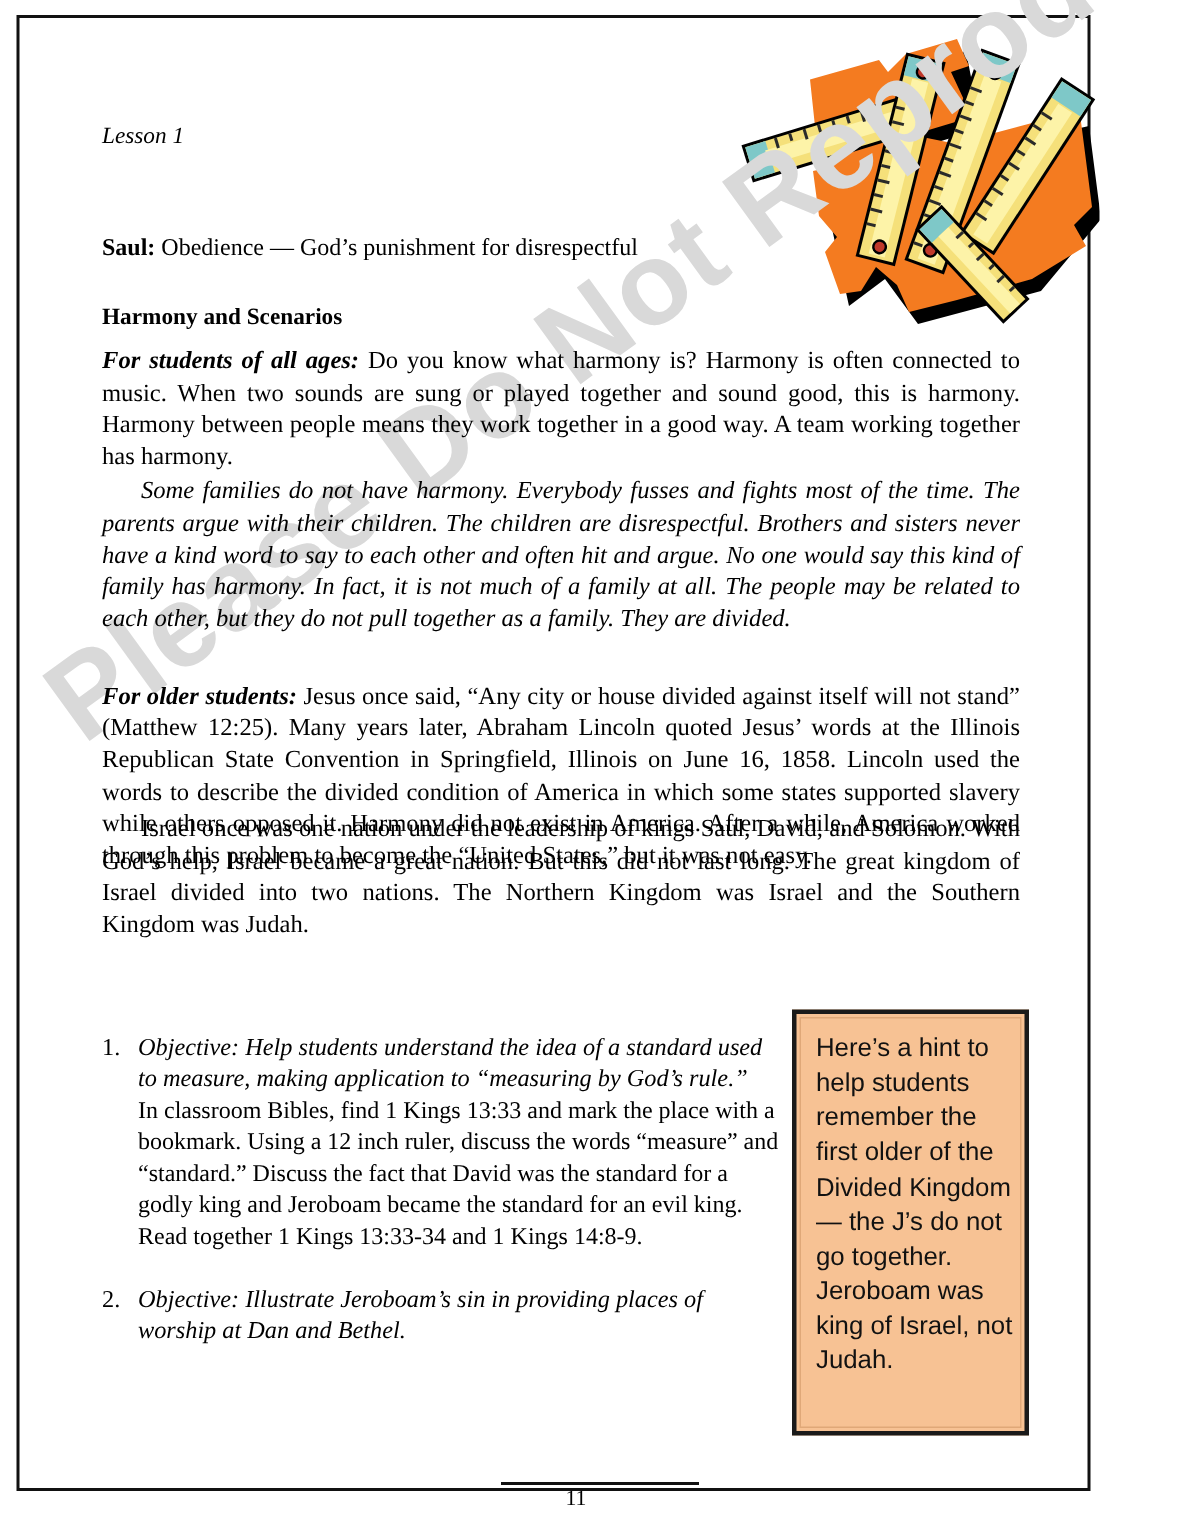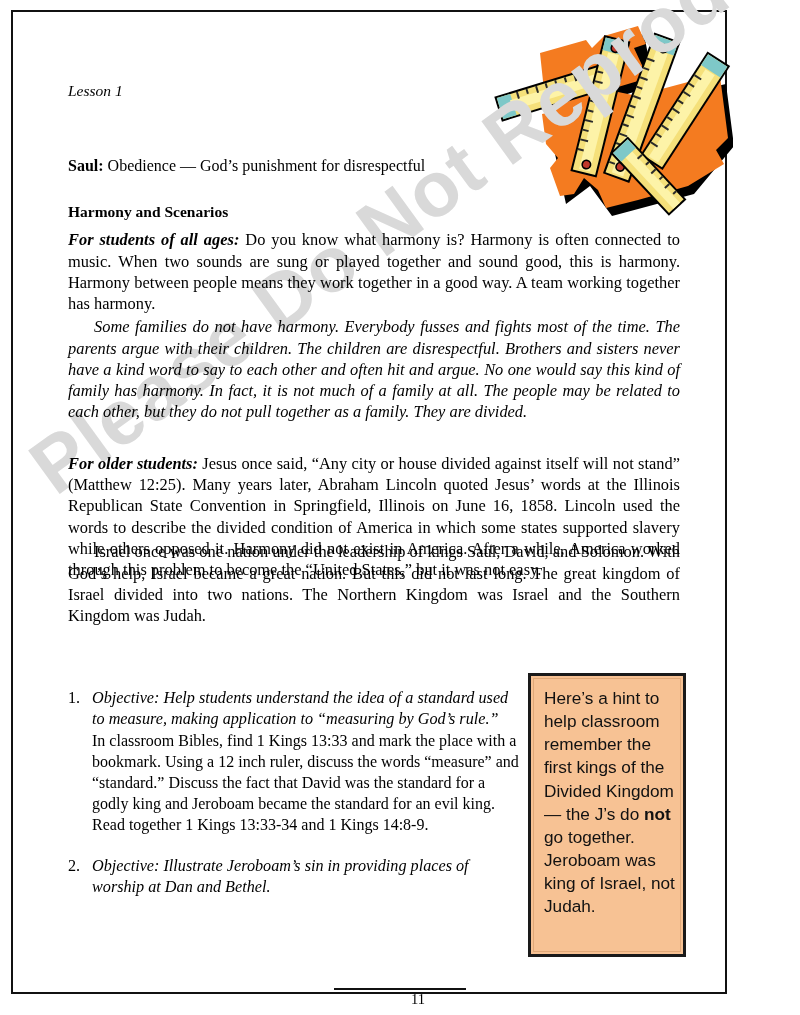--- a/index.html
+++ b/index.html
@@ -156,34 +156,34 @@
   #hint-text {
     position: absolute;
     left: 13px;
     top: 11px;
     width: 132px;
     font-family: "Liberation Sans", sans-serif;
     font-size: 17.2px;
     line-height: 1.345;
     color: #111111;
   }
-  #hint-text b { font-weight: bold; text-align: right; }
+  #hint-text b { font-weight: normal; text-align: right; }
 
   
   #rule {
     position: absolute;
     left: 334px;
     top: 988px;
     width: 132px;
     height: 0;
     border-top: 2px solid #111111;
   }
   #page-number {
     position: absolute;
-    left: 352px;
+    left: 318px;
     top: 991px;
     width: 132px;
     text-align: center;
     font-size: 14.5px;
   }
 
   
   #artwork {
     position: absolute;
     left: 488px;
@@ -342,20 +342,20 @@
     </div>
 
     <div id="item-2" class="item">
       <div class="item-row">
         <span class="item-num">2.</span>
         <span class="item-obj">Objective: Illustrate Jeroboam’s sin in providing places of worship at Dan and Bethel.</span>
       </div>
     </div>
 
     <aside id="hint-box">
-      <div id="hint-text"><span>Here’s a hint to help classroom remember the first kings of the Divided Kingdom — the J’s do </span><b>not</b><span> go together. Jeroboam was king of Israel, not Judah.</span></div>
+      <div id="hint-text"><span>Here’s a hint to help students remember the first older of the Divided Kingdom — the J’s do </span><b>not</b><span> go together. Jeroboam was king of Israel, not Judah.</span></div>
     </aside>
 
     <div id="rule"></div>
     <div id="page-number">11</div>
 
   </div>
 </div>
 
 </body></html>

